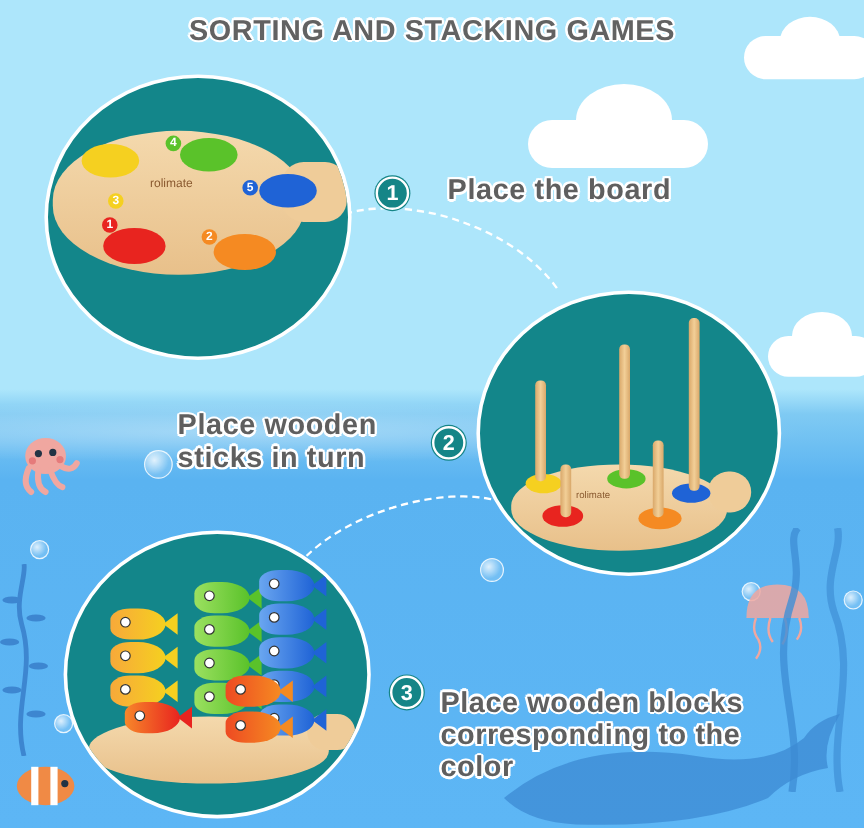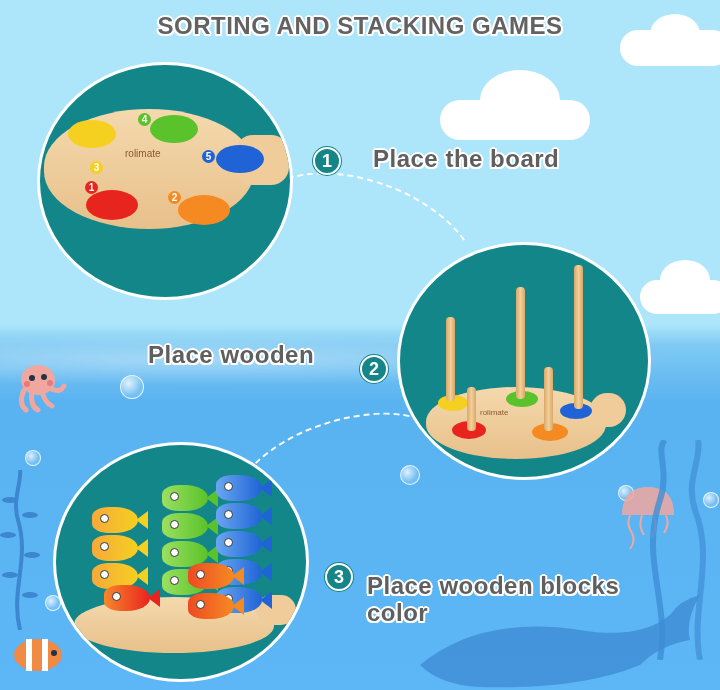--- a/index.html
+++ b/index.html
@@ -143,20 +143,21 @@
   <span class="brand" style="left:80px;top:163px;font-size:8px;">rolimate</span>
   <div class="stick" style="left:46px;top:72px;height:84px;"></div>
   <div class="stick" style="left:116px;top:42px;height:112px;"></div>
   <div class="stick" style="left:174px;top:20px;height:144px;"></div>
   <div class="stick" style="left:144px;top:122px;height:64px;"></div>
   <div class="stick" style="left:67px;top:142px;height:44px;"></div>
 </div>
 
 <div class="step-text" style="left:148px;top:341px;">
   <div>Place wooden</div>
+  <div>sticks in turn</div>
 </div>
 <div class="num" style="left:360px;top:355px;">2</div>
 
 <div class="photo" style="left:53px;top:442px;width:250px;height:234px;">
   <div class="board" style="left:18px;top:152px;width:200px;height:56px;"></div>
   <div class="board-tail" style="left:200px;top:150px;width:40px;height:30px;"></div>
   <div class="fish" style="left:36px;top:62px;background:linear-gradient(90deg,#f7a93a,#f5d020);color:#f5d020;">
       <span class="eye"></span>
     </div>
   <div class="fish" style="left:36px;top:90px;background:linear-gradient(90deg,#f7a93a,#f5d020);color:#f5d020;">
@@ -199,14 +200,15 @@
       <span class="eye"></span>
     </div>
   <div class="fish" style="left:132px;top:148px;background:linear-gradient(90deg,#ee4a22,#f58a22);color:#f58a22;">
       <span class="eye"></span>
     </div>
 </div>
 
 <div class="num" style="left:325px;top:563px;">3</div>
 <div class="step-text" style="left:367px;top:572px;">
   <div>Place wooden blocks</div>
+  <div>corresponding to the</div>
   <div>color</div>
 </div>
 
 </body></html>

